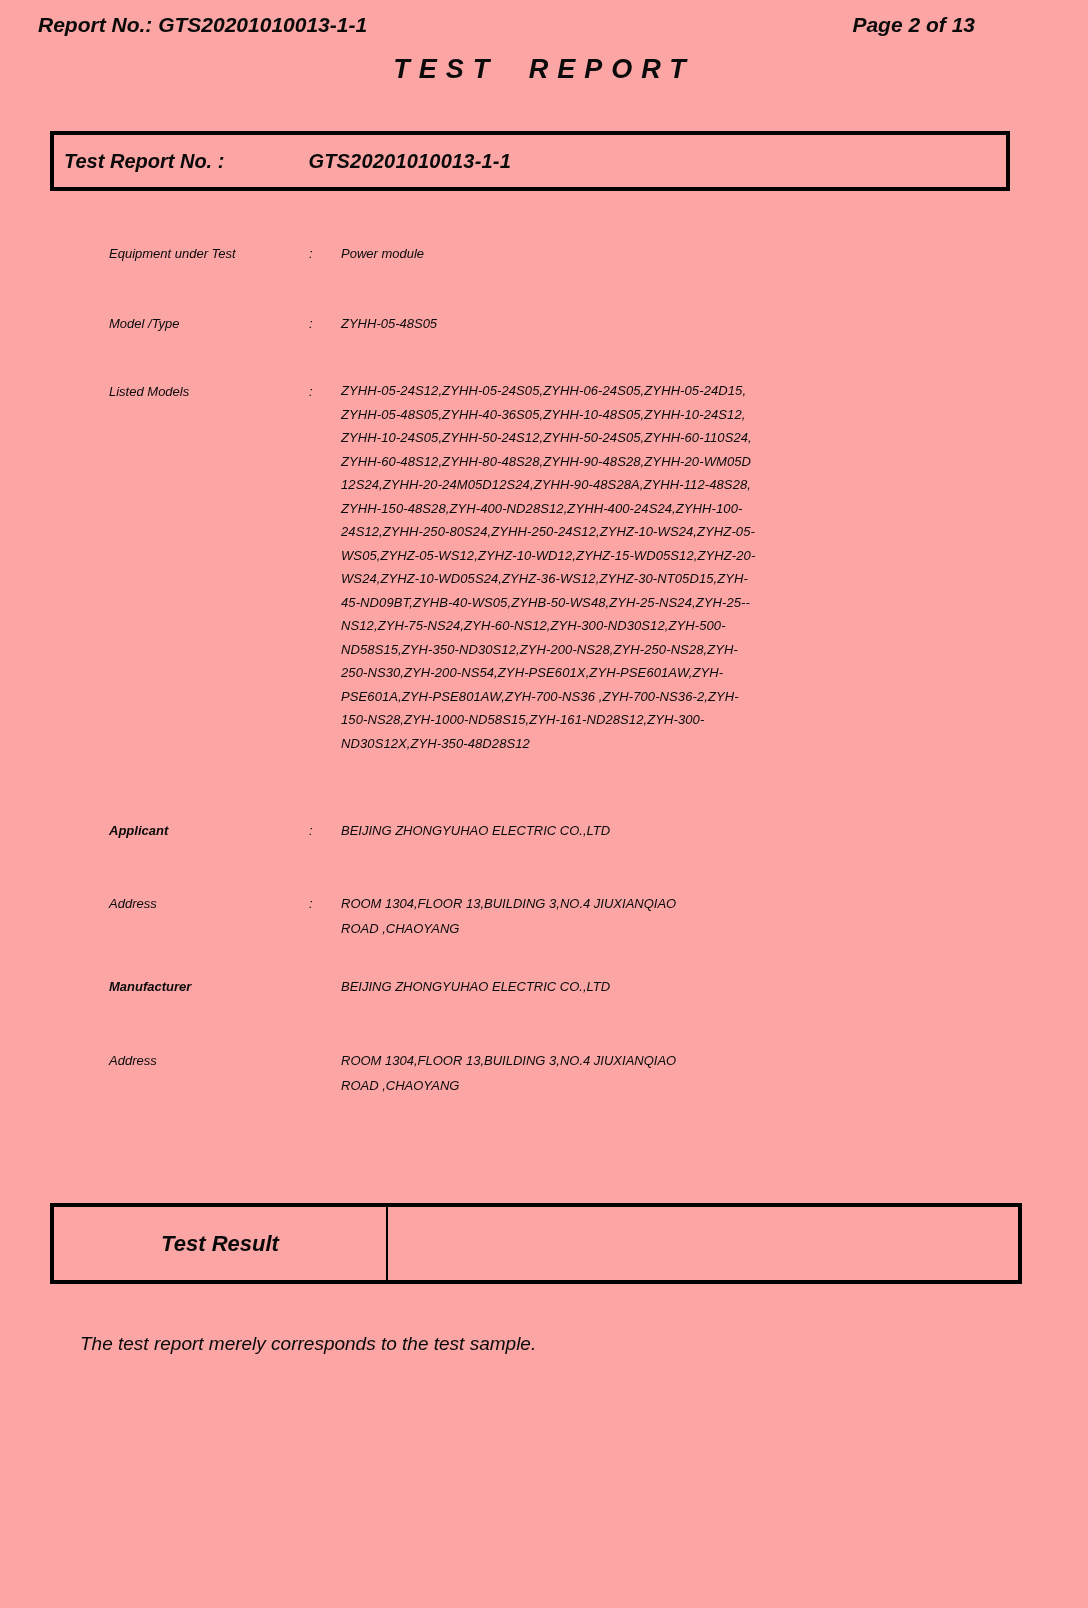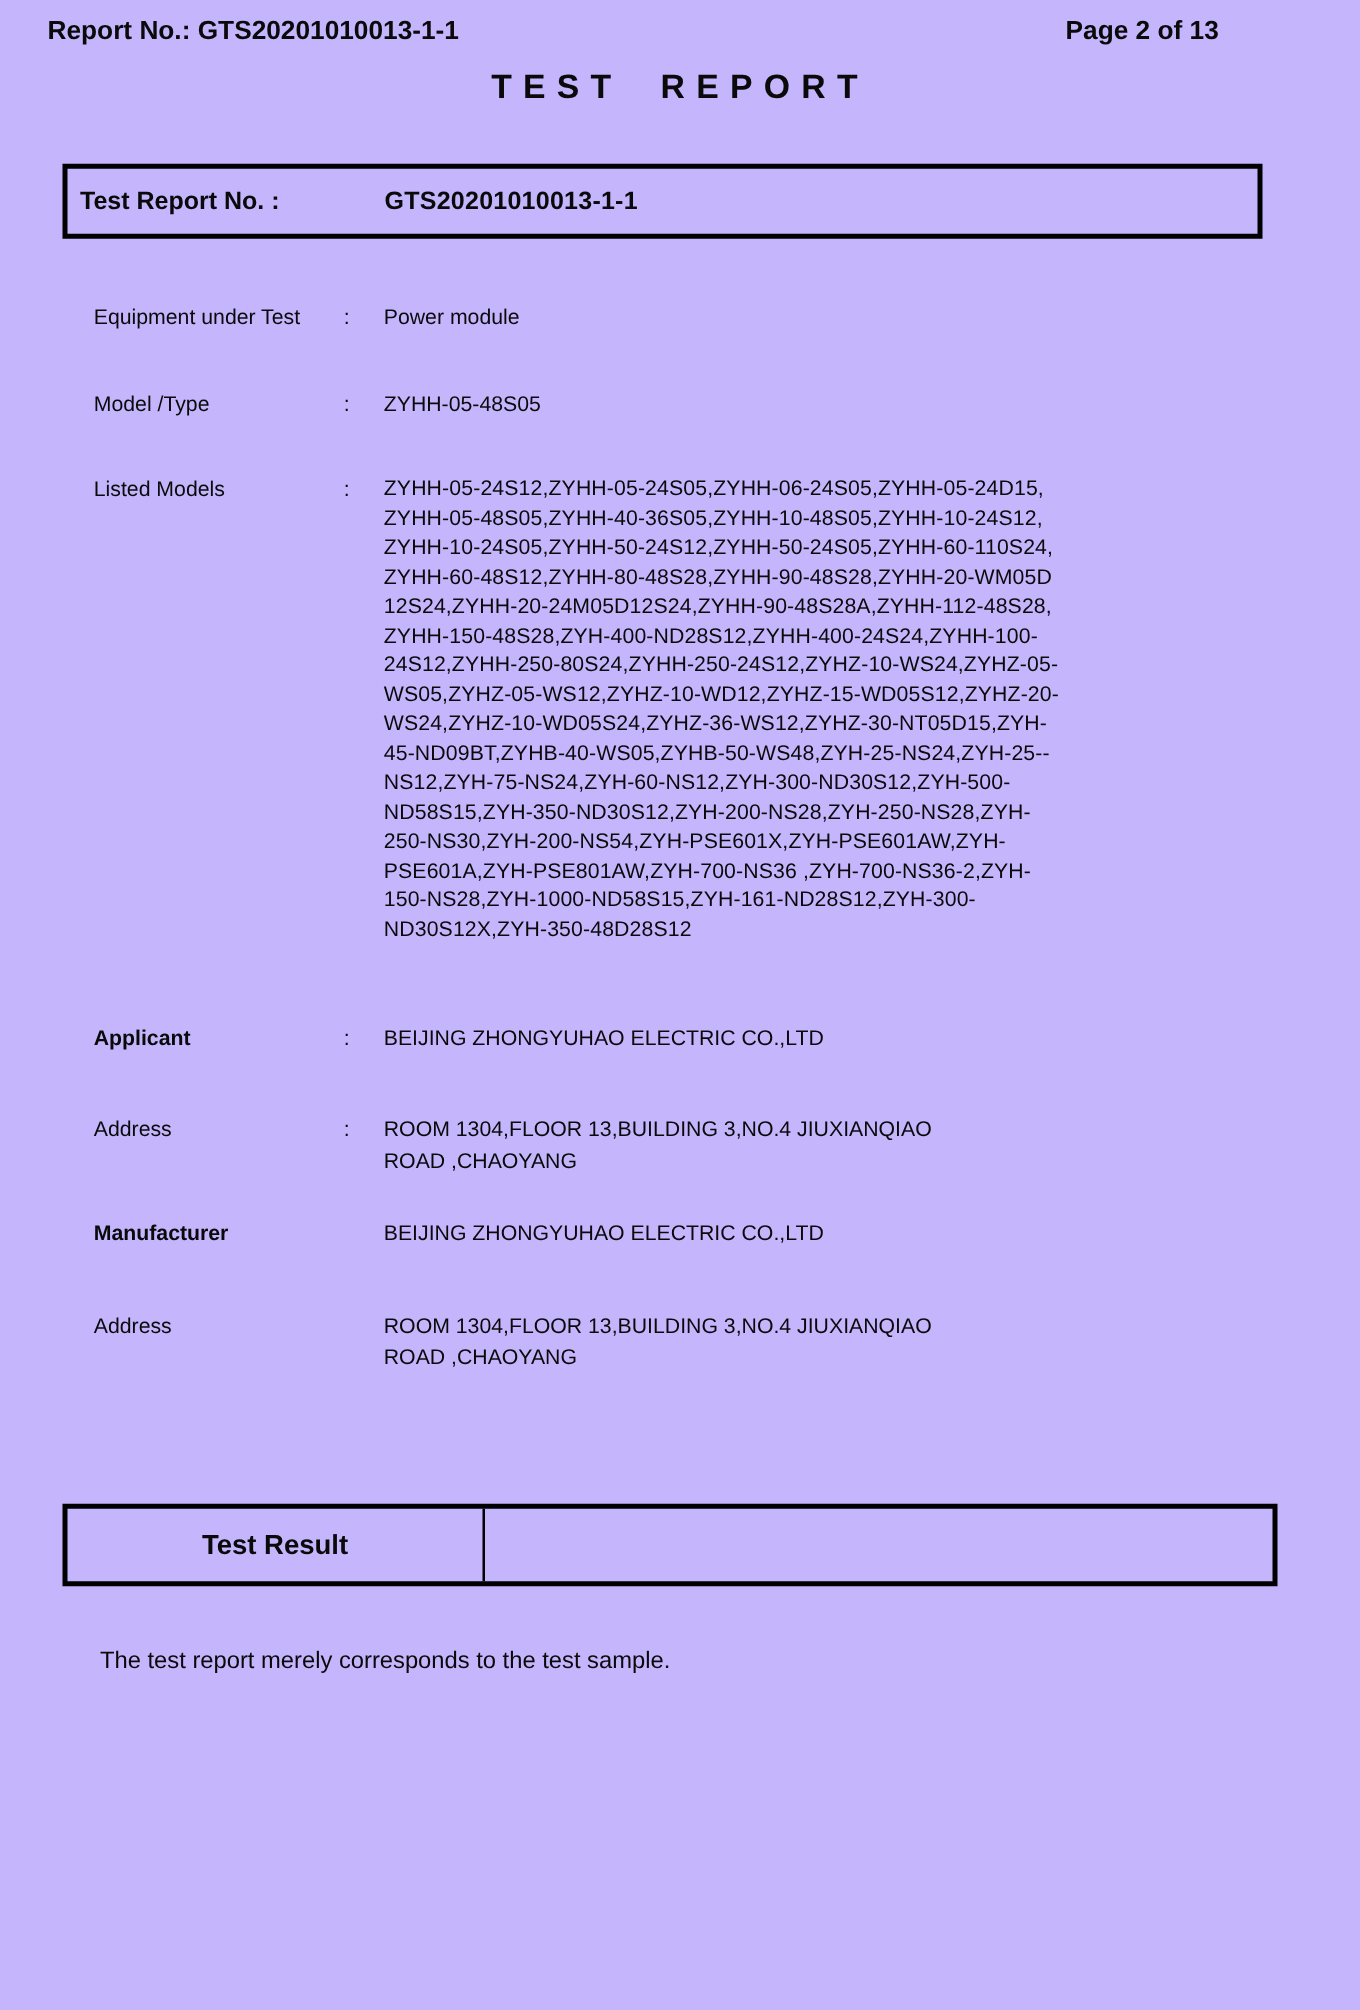--- a/index.html
+++ b/index.html
@@ -1,25 +1,26 @@
 <!DOCTYPE html>
 <html><head>
 <meta charset="utf-8">
 <title>Test Report</title>
 <style>
   html, body { margin: 0; padding: 0; background: #ffffff; }
   .page {
     width: 1088px;
     height: 1608px;
-    background: #c4b5fd;
+    background: #fca5a5;
     color: #0a0a0a;
     font-family: "Liberation Sans", sans-serif;
     position: relative;
     overflow: hidden;
     box-sizing: border-box;
+    font-style: italic;
   }
 
   
   .header {
     display: flex;
     justify-content: space-between;
     padding: 12px 113px 0 38px;
     font-weight: bold;
     font-size: 21px;
     line-height: 26px;
@@ -72,40 +73,40 @@
     border-bottom: 1.5px solid #9a9a9a;
   }
   .rb-caption {
     flex: 1;
     display: flex;
     align-items: center;
     justify-content: center;
   }
 
   
-  .fields { padding-left: 75px; font-size: 17px; line-height: 25px; }
+  .fields { padding-left: 109px; font-size: 13px; line-height: 25px; }
   .field-row { display: grid; grid-template-columns: 200px 32px 700px; align-items: start; }
   .f-label { max-width: 168px; }
   .f-label.bold { font-weight: bold; }
   .f-value { white-space: pre-line; }
 
   .row-equipment    { margin-top: 50px; }
   .row-model        { margin-top: 45px; }
   .row-listed       { margin-top: 43px; }
   .row-listed .f-value { line-height: 23.5px; letter-spacing: 0.1px; }
   .row-applicant    { margin-top: 63px; }
   .row-address1     { margin-top: 48px; }
   .row-manufacturer { margin-top: 33px; }
   .row-address2     { margin-top: 49px; }
 
   
   .result-table {
     margin: 105px 0 0 50px;
     width: 972px;
-    height: 66px;
+    height: 81px;
     border: 4px solid #000;
     box-sizing: border-box;
     display: flex;
     font-weight: bold;
     font-size: 22px;
   }
   .rt-left {
     width: 334px;
     border-right: 2px solid #000;
     box-sizing: border-box;

